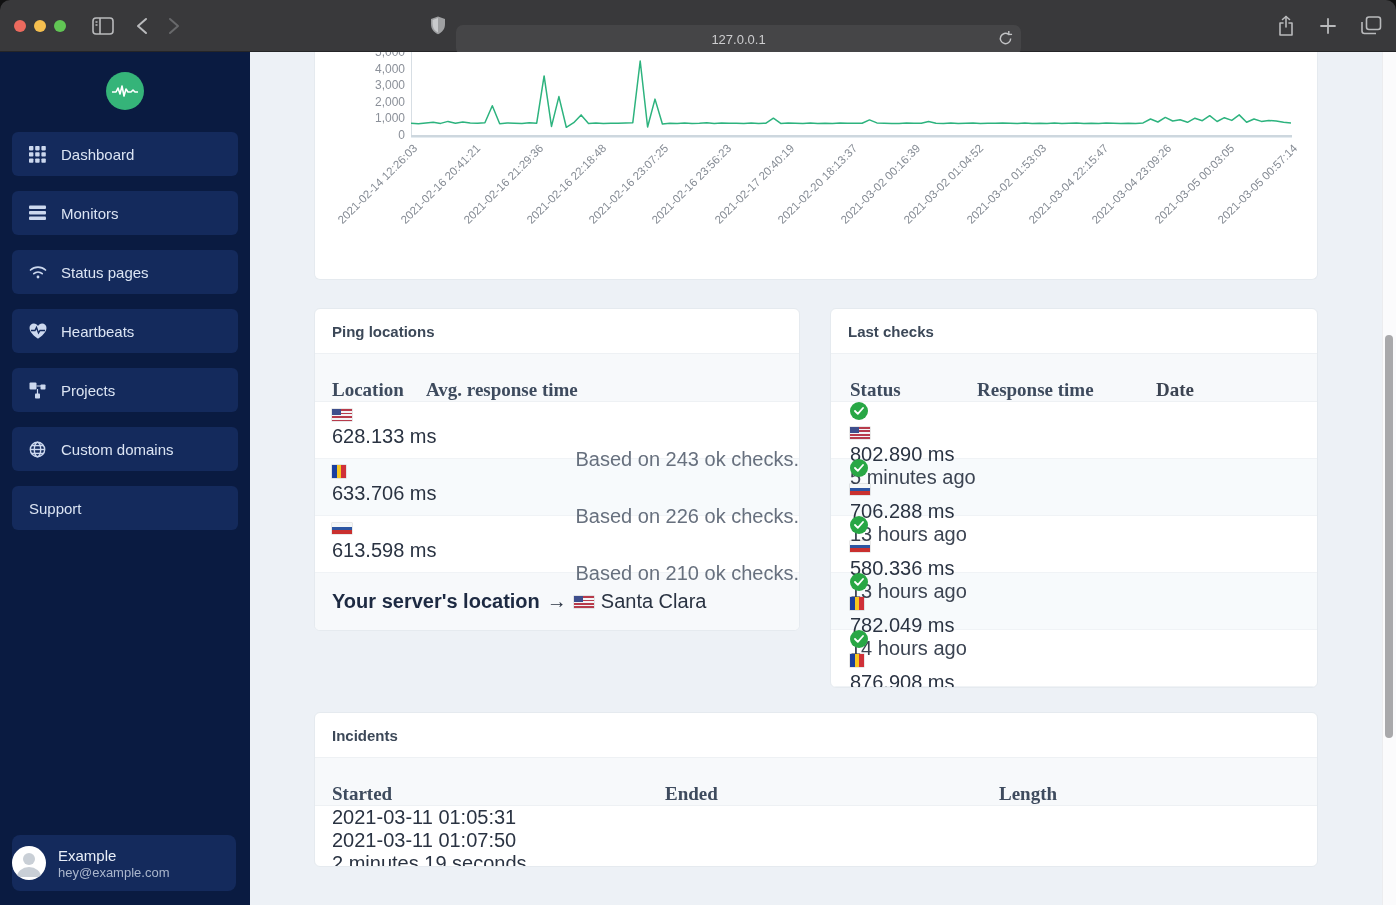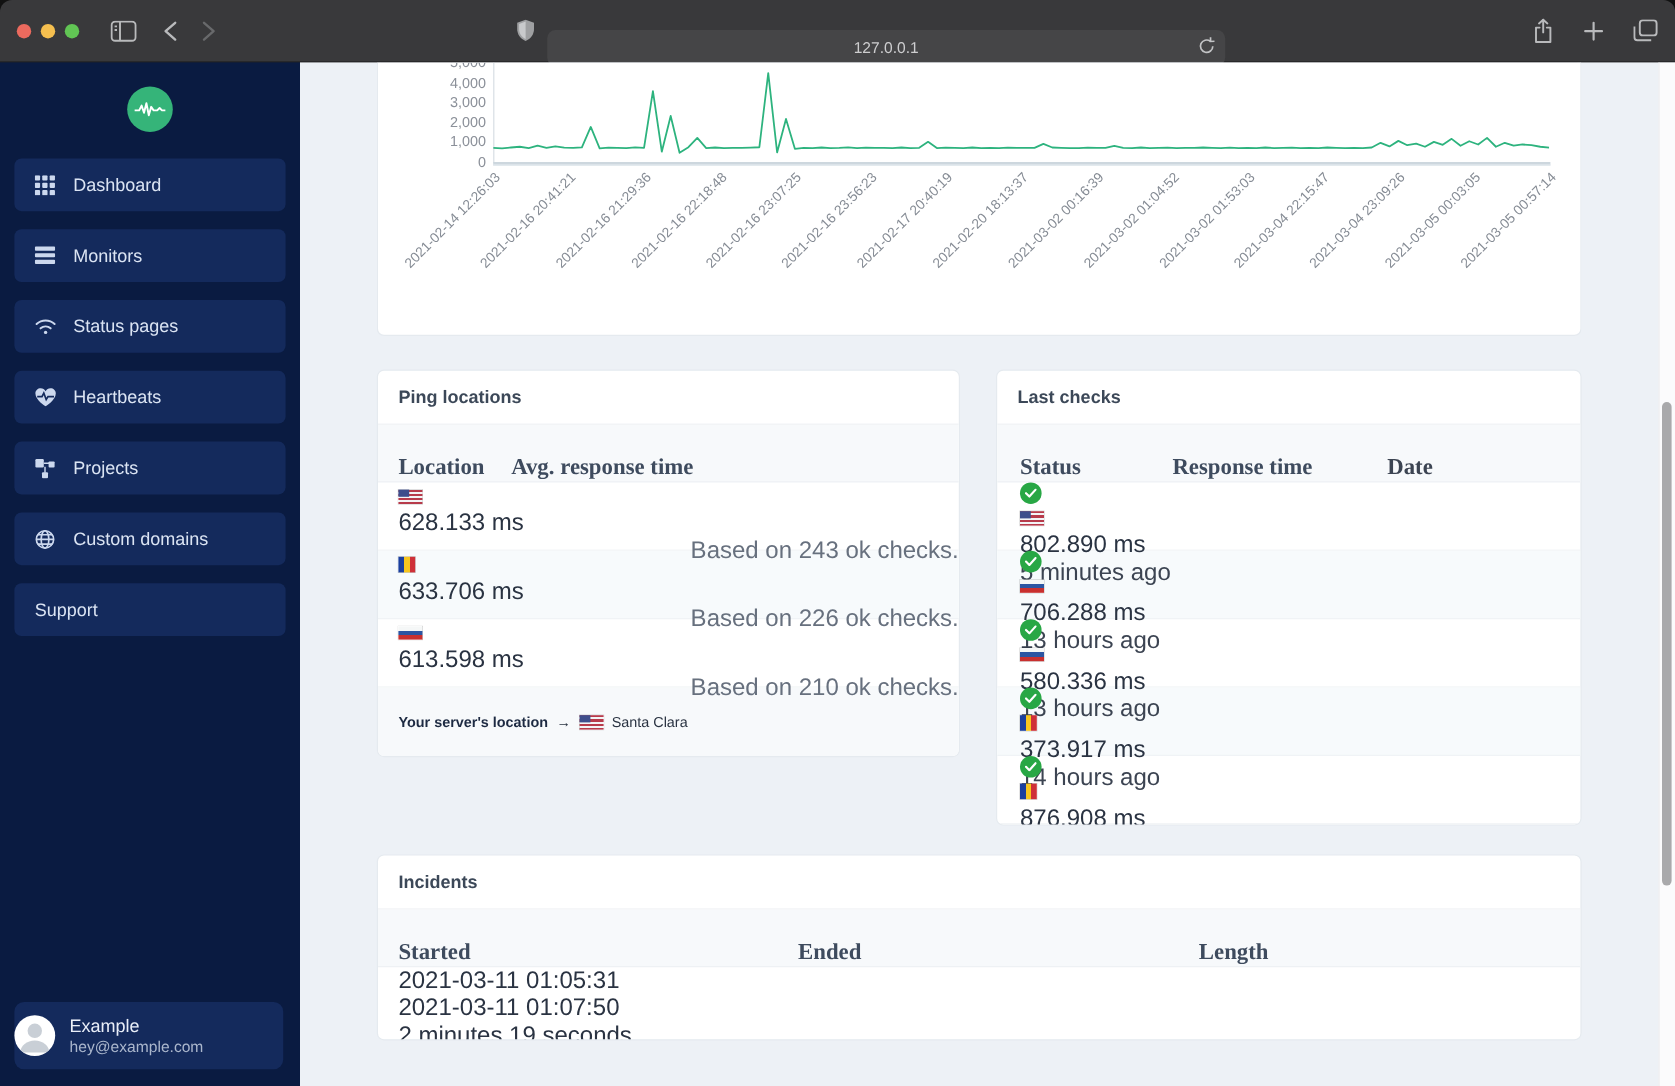--- a/index.html
+++ b/index.html
@@ -67,21 +67,21 @@
   .xtick { position:absolute; top:0; width:170px; text-align:right; font-size:11.5px;
     color:#858b94; transform:rotate(-45deg); transform-origin:100% 0; white-space:nowrap; }
 
   
   .ping-card { left:64px; top:256px; width:486px; }
   .ping-card .thead, .ping-card .trow { padding-left:17px; }
   .col-flag { width:94px; flex:0 0 auto; }
   .col-avg { width:152px; flex:0 0 auto; }
   .col-note { flex:1; text-align:right; }
   .ping-footer { height:57px; background:#f7f9fb; display:flex; align-items:center;
-    padding-left:17px; gap:7px; font-size:12px; color:#2a3342; }
+    padding-left:17px; gap:7px; font-size:20px; color:#2a3342; }
   .ping-footer .bold { font-weight:700; color:#1d2a42; }
   .arrow { color:#2a3342; }
 
   
   .checks-card { left:580px; top:256px; width:488px; }
   .checks-card .thead, .checks-card .trow { padding-left:19px; }
   .col-status { width:63px; flex:0 0 auto; display:flex; align-items:center; }
   .col-cflag { width:64px; flex:0 0 auto; }
   .col-resp { width:179px; flex:0 0 auto; }
   .col-date { flex:1; color:#3c4452; }
@@ -387,21 +387,21 @@
         </div>
         <div class="trow alt">
           <span class="col-status">
               <span class="ok-badge">
                 <svg width="10" height="8" viewBox="0 0 10 8">
                   <polyline points="1,4 3.8,6.8 9,1" fill="none" stroke="#fff" stroke-width="1.8" stroke-linecap="round" stroke-linejoin="round"></polyline>
                 </svg>
               </span>
             </span>
           <span class="col-cflag"><span class="flag flag-ro"></span></span>
-          <span class="col-resp">373.917 ms</span>
+          <span class="col-resp">782.049 ms</span>
           <span class="col-date">14 hours ago</span>
         </div>
         <div class="trow">
           <span class="col-status">
               <span class="ok-badge">
                 <svg width="10" height="8" viewBox="0 0 10 8">
                   <polyline points="1,4 3.8,6.8 9,1" fill="none" stroke="#fff" stroke-width="1.8" stroke-linecap="round" stroke-linejoin="round"></polyline>
                 </svg>
               </span>
             </span>

